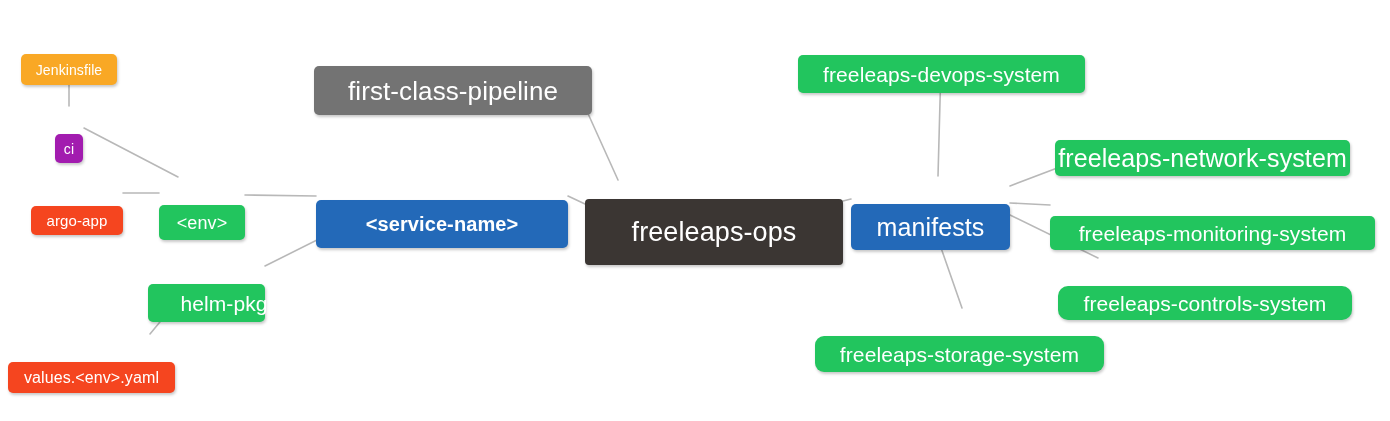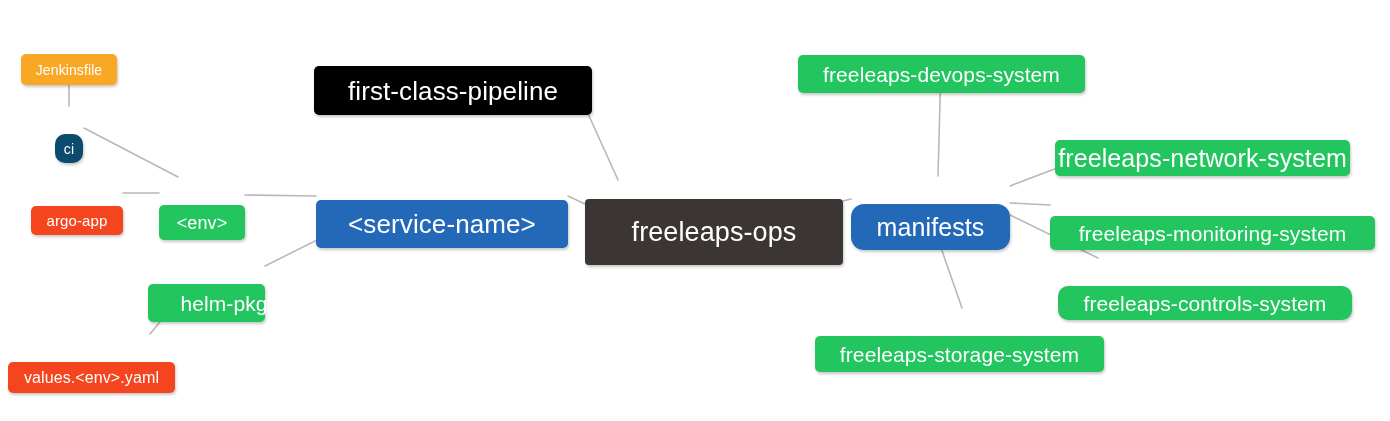--- a/index.html
+++ b/index.html
@@ -65,33 +65,33 @@
       <path d="M 1010 186 L 1110 148" stroke="#b8b8b8" stroke-width="1.6" fill="none" stroke-linecap="round"></path>
       <path d="M 1010 203 L 1050 205" stroke="#b8b8b8" stroke-width="1.6" fill="none" stroke-linecap="round"></path>
       <path d="M 1010 215 L 1098 258" stroke="#b8b8b8" stroke-width="1.6" fill="none" stroke-linecap="round"></path>
       <path d="M 932 222 L 962 308" stroke="#b8b8b8" stroke-width="1.6" fill="none" stroke-linecap="round"></path>
     </svg>
 
   <div id="node-layer">
       <div class="mm-node root" style="left: 585px; top: 171px; width: 258px; height: 66px; background: rgb(59, 54, 51); font-size: 27px;">
         <span>freeleaps-ops</span>
       </div>
-      <div class="mm-node" style="left: 316px; top: 172px; width: 252px; height: 48px; background: rgb(35, 105, 184); font-size: 26px;">
+      <div class="mm-node" style="left: 316px; top: 172px; width: 252px; height: 48px; background: rgb(35, 105, 184); font-size: 20px; font-weight: bold;">
         <span>&lt;service-name&gt;</span>
       </div>
-      <div class="mm-node" style="left: 314px; top: 38px; width: 278px; height: 49px; background: #000000; font-size: 26px;">
+      <div class="mm-node" style="left: 314px; top: 38px; width: 278px; height: 49px; background: #737373; font-size: 26px;">
         <span>first-class-pipeline</span>
       </div>
-      <div class="mm-node" style="left: 851px; top: 176px; width: 159px; height: 46px; background: rgb(35, 105, 184); font-size: 25px; border-radius: 13px;">
+      <div class="mm-node" style="left: 851px; top: 176px; width: 159px; height: 46px; background: rgb(35, 105, 184); font-size: 25px;">
         <span>manifests</span>
       </div>
       <div class="mm-node" style="left: 159px; top: 177px; width: 86px; height: 35px; background: rgb(34, 197, 94); font-size: 18px;">
         <span>&lt;env&gt;</span>
       </div>
-      <div class="mm-node" style="left: 55px; top: 106px; width: 28px; height: 29px; background: #0c4a6e; font-size: 14px; border-radius: 10px;">
+      <div class="mm-node" style="left: 55px; top: 106px; width: 28px; height: 29px; background: #a21caf; font-size: 14px;">
         <span>ci</span>
       </div>
       <div class="mm-node" style="left: 21px; top: 26px; width: 96px; height: 31px; background: rgb(249, 168, 37); font-size: 14px;">
         <span>Jenkinsfile</span>
       </div>
       <div class="mm-node" style="left: 31px; top: 178px; width: 92px; height: 29px; background: rgb(245, 69, 31); font-size: 15px;">
         <span>argo-app</span>
       </div>
       <div class="mm-node" style="left: 148px; top: 256px; width: 117px; height: 38px; background: rgb(34, 197, 94); font-size: 21px; padding-left: 45px;">
         <span>helm-pkg</span>
@@ -104,18 +104,18 @@
       </div>
       <div class="mm-node" style="left: 1055px; top: 112px; width: 295px; height: 36px; background: rgb(34, 197, 94); font-size: 25px; text-align: center;">
         <span>freeleaps-network-system</span>
       </div>
       <div class="mm-node" style="left: 1050px; top: 188px; width: 325px; height: 34px; background: rgb(34, 197, 94); font-size: 21px;">
         <span>freeleaps-monitoring-system</span>
       </div>
       <div class="mm-node" style="left: 1058px; top: 258px; width: 294px; height: 34px; background: rgb(34, 197, 94); font-size: 21px; border-radius: 10px;">
         <span>freeleaps-controls-system</span>
       </div>
-      <div class="mm-node" style="left: 815px; top: 308px; width: 289px; height: 36px; background: rgb(34, 197, 94); font-size: 21px;">
+      <div class="mm-node" style="left: 815px; top: 308px; width: 289px; height: 36px; background: rgb(34, 197, 94); font-size: 21px; border-radius: 9px;">
         <span>freeleaps-storage-system</span>
       </div>
     </div>
 
 </div>
 
 </body></html>

